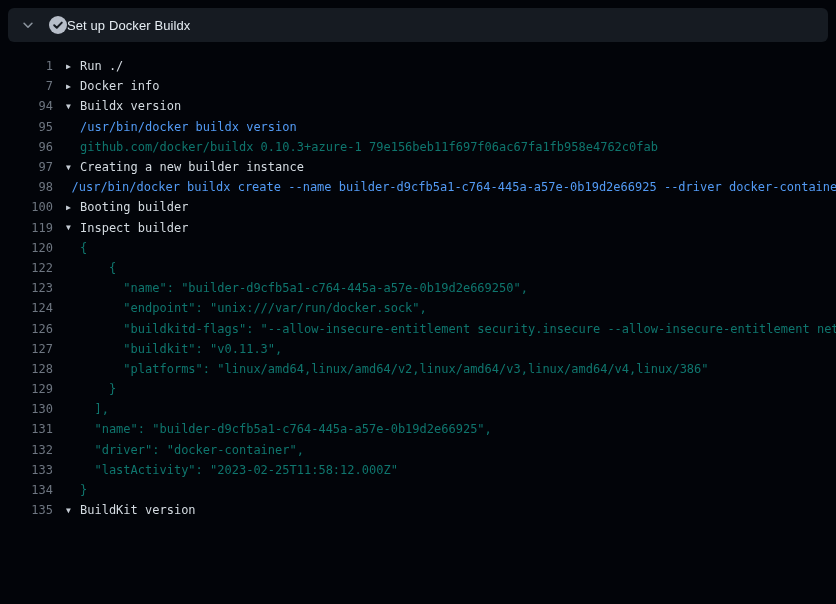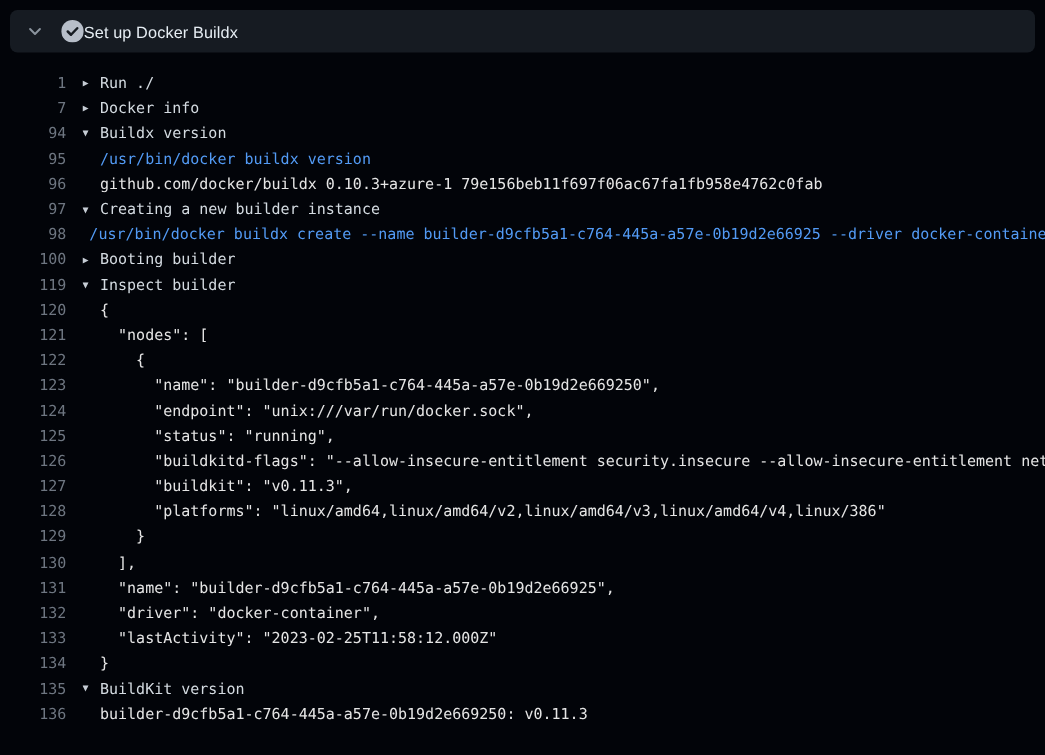--- a/index.html
+++ b/index.html
@@ -80,21 +80,21 @@
     color: #d4dbe1;
   }
   .arrow {
     display: inline-block;
     width: 14px;
     font-size: 8px;
     color: #c6cdd5;
     flex: 0 0 14px;
   }
   .log-line.command .line-content { padding-left: 14px; color: #539bf5; justify-content: center; }
-  .log-line.output  .line-content { padding-left: 14px; color: #e5e5e5; }
+  .log-line.output  .line-content { padding-left: 14px; color: #0f766e; }
   .log-line.group   .line-content { color: #d4dbe1; }
 </style>
 </head>
 <body>
 
 <div class="step-header">
   <span class="chev">
     <svg width="14" height="14" viewBox="0 0 16 16">
       <path d="M3.5 6 L8 10.5 L12.5 6" fill="none" stroke="#8b949e" stroke-width="1.8" stroke-linecap="round" stroke-linejoin="round"></path>
     </svg>
@@ -173,27 +173,20 @@
     </span>
   </div>
     <div class="log-line output">
     <span class="line-num">120</span>
     <span class="line-content">
       
       <span>{</span>
     </span>
   </div>
     <div class="log-line output">
-    <span class="line-num">121</span>
-    <span class="line-content">
-      
-      <span>  "nodes": [</span>
-    </span>
-  </div>
-    <div class="log-line output">
     <span class="line-num">122</span>
     <span class="line-content">
       
       <span>    {</span>
     </span>
   </div>
     <div class="log-line output">
     <span class="line-num">123</span>
     <span class="line-content">
       
@@ -201,27 +194,20 @@
     </span>
   </div>
     <div class="log-line output">
     <span class="line-num">124</span>
     <span class="line-content">
       
       <span>      "endpoint": "unix:///var/run/docker.sock",</span>
     </span>
   </div>
     <div class="log-line output">
-    <span class="line-num">125</span>
-    <span class="line-content">
-      
-      <span>      "status": "running",</span>
-    </span>
-  </div>
-    <div class="log-line output">
     <span class="line-num">126</span>
     <span class="line-content">
       
       <span>      "buildkitd-flags": "--allow-insecure-entitlement security.insecure --allow-insecure-entitlement network</span>
     </span>
   </div>
     <div class="log-line output">
     <span class="line-num">127</span>
     <span class="line-content">
       
@@ -275,22 +261,15 @@
     <span class="line-content">
       
       <span>}</span>
     </span>
   </div>
     <div class="log-line group">
     <span class="line-num">135</span>
     <span class="line-content">
       <span class="arrow">▼</span>
       <span>BuildKit version</span>
-    </span>
-  </div>
-    <div class="log-line output">
-    <span class="line-num">136</span>
-    <span class="line-content">
-      
-      <span>builder-d9cfb5a1-c764-445a-a57e-0b19d2e669250: v0.11.3</span>
     </span>
   </div>
   </div>
 
 </body></html>

